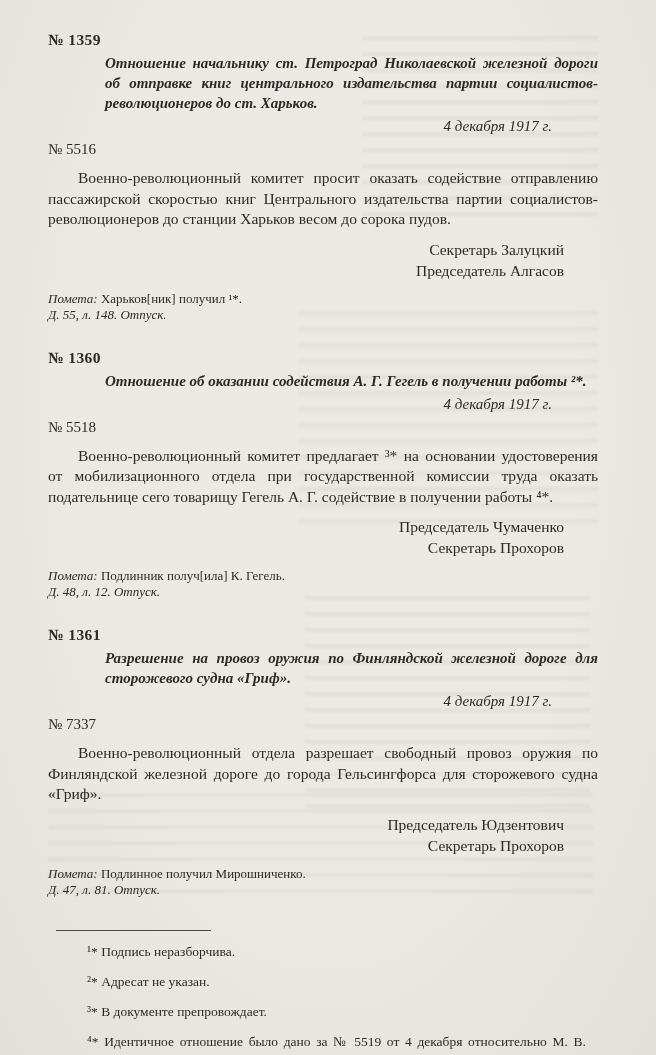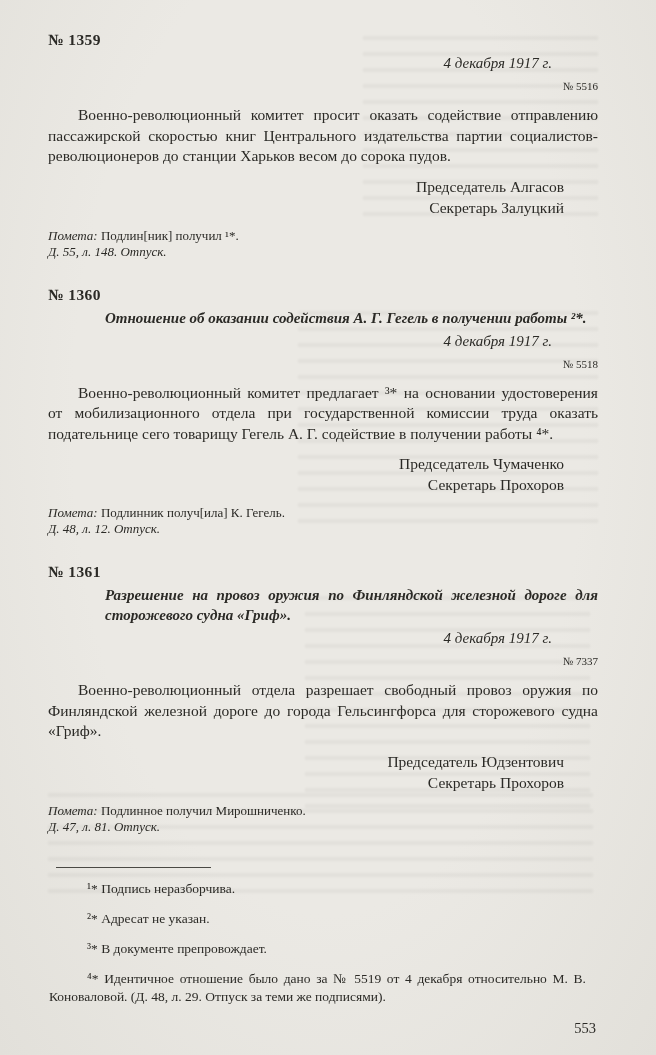--- a/index.html
+++ b/index.html
@@ -51,24 +51,23 @@
   }
   .entry-date {
     font-style: italic;
     font-size: 15px;
     line-height: 20px;
     text-align: right;
     padding-right: 46px;
     margin-bottom: 3px;
   }
   .doc-number {
-    font-size: 11px;
+    font-size: 15px;
     line-height: 20px;
     margin-bottom: 9px;
-    text-align: right;
   }
   .entry-body {
     font-size: 15.5px;
     line-height: 20.5px;
     text-align: justify;
     text-indent: 30px;
     margin: 8px 0 9px 0;
   }
   .signatures {
     text-align: right;
@@ -116,30 +115,31 @@
 <div class="page">
   <div class="ghost g1"></div>
   <div class="ghost g2"></div>
   <div class="ghost g3"></div>
   <div class="ghost g4"></div>
 
   <div class="content">
 
     <section class="entry">
       <div class="entry-number">№ 1359</div>
+      <div class="entry-title">Отношение начальнику ст. Петроград Николаевской железной дороги об отправке книг центрального издательства партии социалистов-революционеров до ст. Харьков.</div>
       <div class="entry-date">4 декабря 1917 г.</div>
       <div class="doc-number">№ 5516</div>
       <p class="entry-body">Военно-революционный комитет просит оказать содействие отправлению пассажирской скоростью книг Центрального издательства партии социалистов-революционеров до станции Харьков весом до сорока пудов.</p>
       <div class="signatures">
+        <div>Секретарь Залуцкий</div>
         <div>Председатель Алгасов</div>
-        <div>Секретарь Залуцкий</div>
       </div>
       <div class="pometa">
         <span class="pometa-label">Помета:</span>
-        <span>Подлин[ник] получил ¹*.</span>
+        <span>Харьков[ник] получил ¹*.</span>
       </div>
       <div class="archive-ref">Д. 55, л. 148. Отпуск.</div>
     </section>
 
     <section class="entry">
       <div class="entry-number">№ 1360</div>
       <div class="entry-title">Отношение об оказании содействия А. Г. Гегель в получении работы ²*.</div>
       <div class="entry-date">4 декабря 1917 г.</div>
       <div class="doc-number">№ 5518</div>
       <p class="entry-body">Военно-революционный комитет предлагает ³* на основании удостоверения от мобилизационного отдела при государственной комиссии труда оказать подательнице сего товарищу Гегель А. Г. содействие в получении работы ⁴*.</p>

